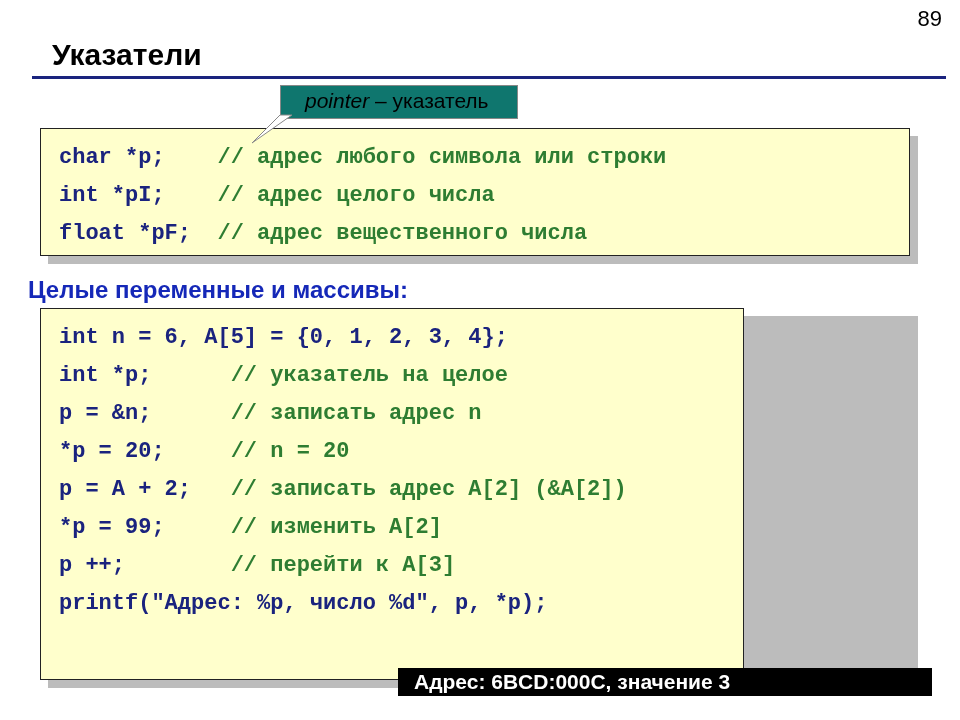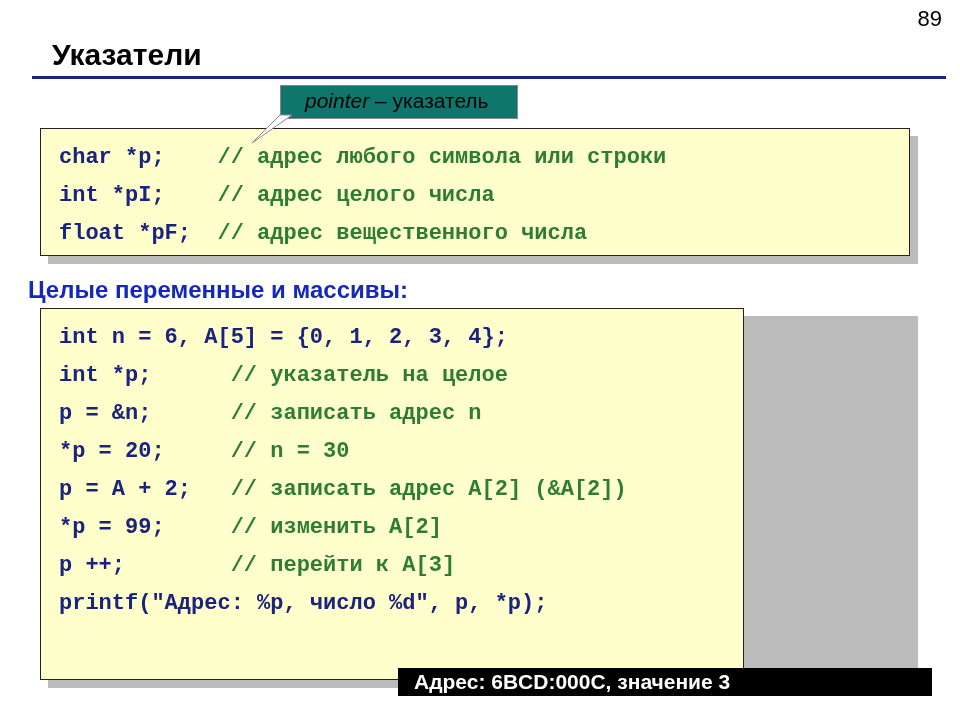--- a/index.html
+++ b/index.html
@@ -131,21 +131,21 @@
   <div class="codeline"><span>float *pF;  </span><span class="comment">// адрес вещественного числа</span></div>
 </div>
 
 <div class="section-label" id="label2">Целые переменные и массивы:</div>
 
 <div class="codebox-shadow" id="shadow2"></div>
 <div class="codebox" id="box2">
   <div class="codeline"><span>int n = 6, A[5] = {0, 1, 2, 3, 4};</span></div>
   <div class="codeline"><span>int *p;      </span><span class="comment">// указатель на целое</span></div>
   <div class="codeline"><span>p = &amp;n;      </span><span class="comment">// записать адрес n</span></div>
-  <div class="codeline"><span>*p = 20;     </span><span class="comment">// n = 30</span></div>
+  <div class="codeline"><span>*p = 20;     </span><span class="comment">// n = 20</span></div>
   <div class="codeline"><span>p = A + 2;   </span><span class="comment">// записать адрес A[2] (&amp;A[2])</span></div>
   <div class="codeline"><span>*p = 99;     </span><span class="comment">// изменить A[2]</span></div>
   <div class="codeline"><span>p ++;        </span><span class="comment">// перейти к A[3]</span></div>
   <div class="codeline"><span>printf("Адрес: %p, число %d", p, *p);</span></div>
 </div>
 
 <div class="output-box">
   <span>Адрес: 6BCD:000C, значение 3</span>
 </div>
 

